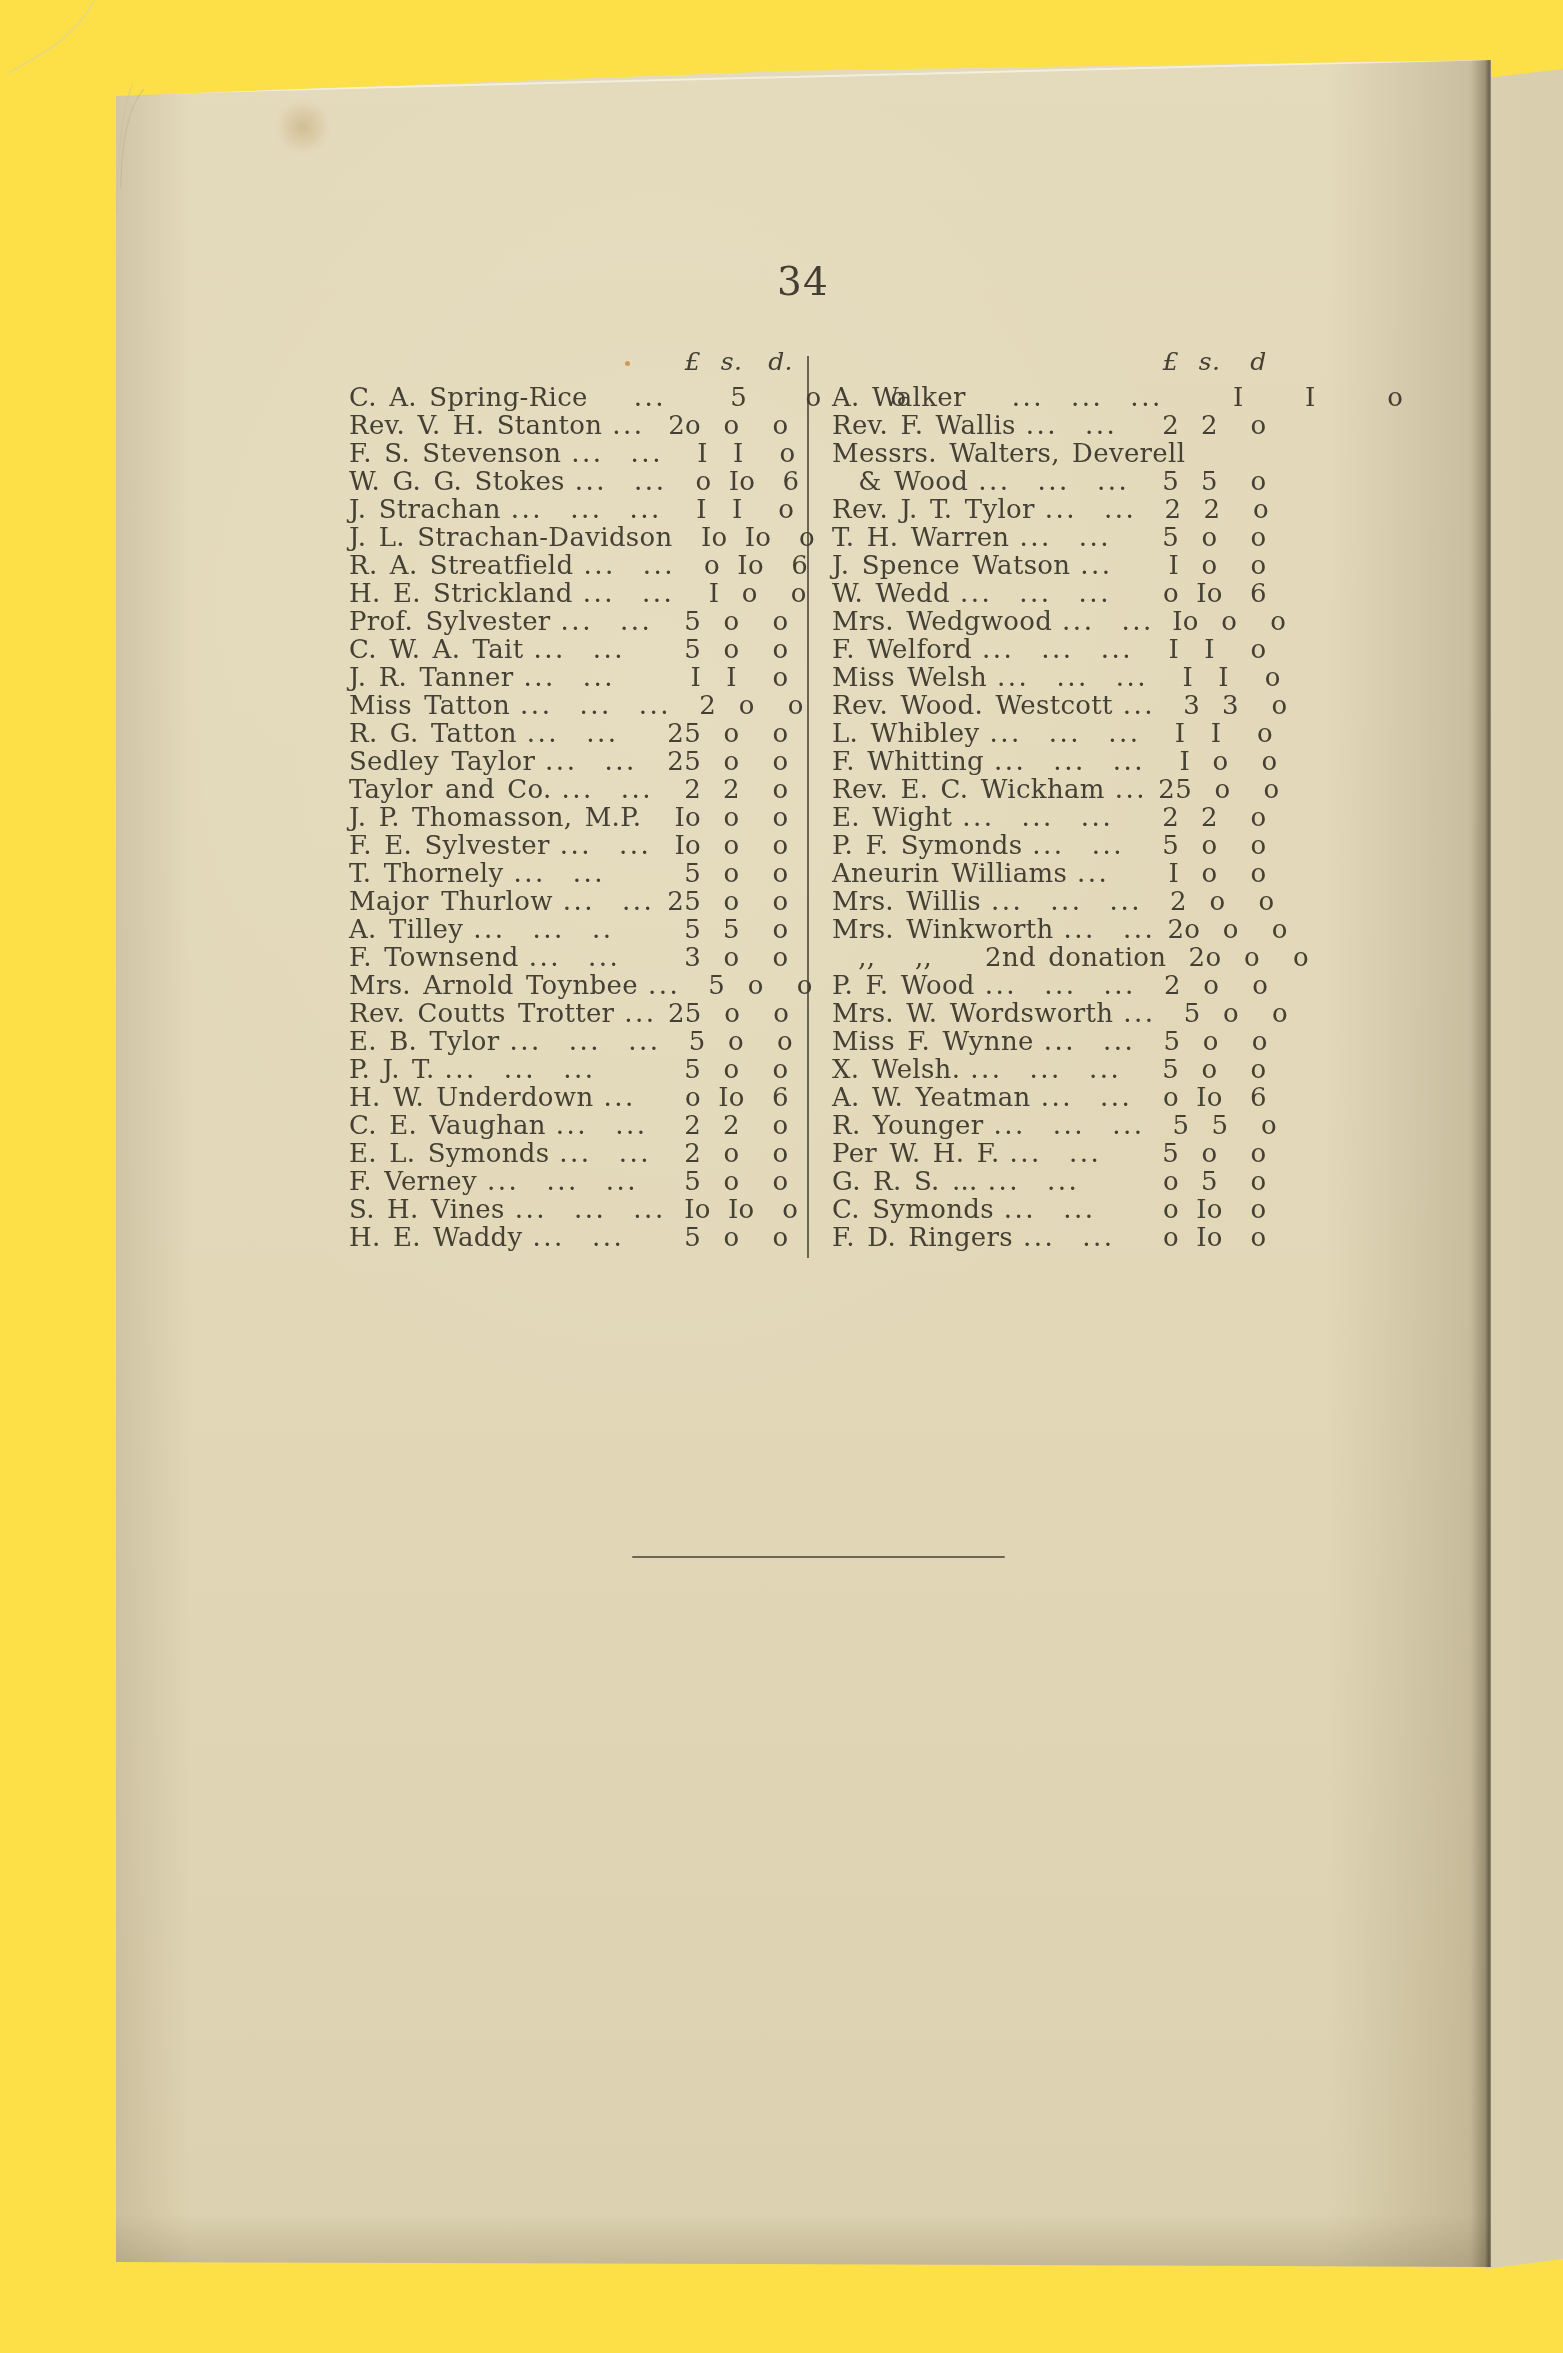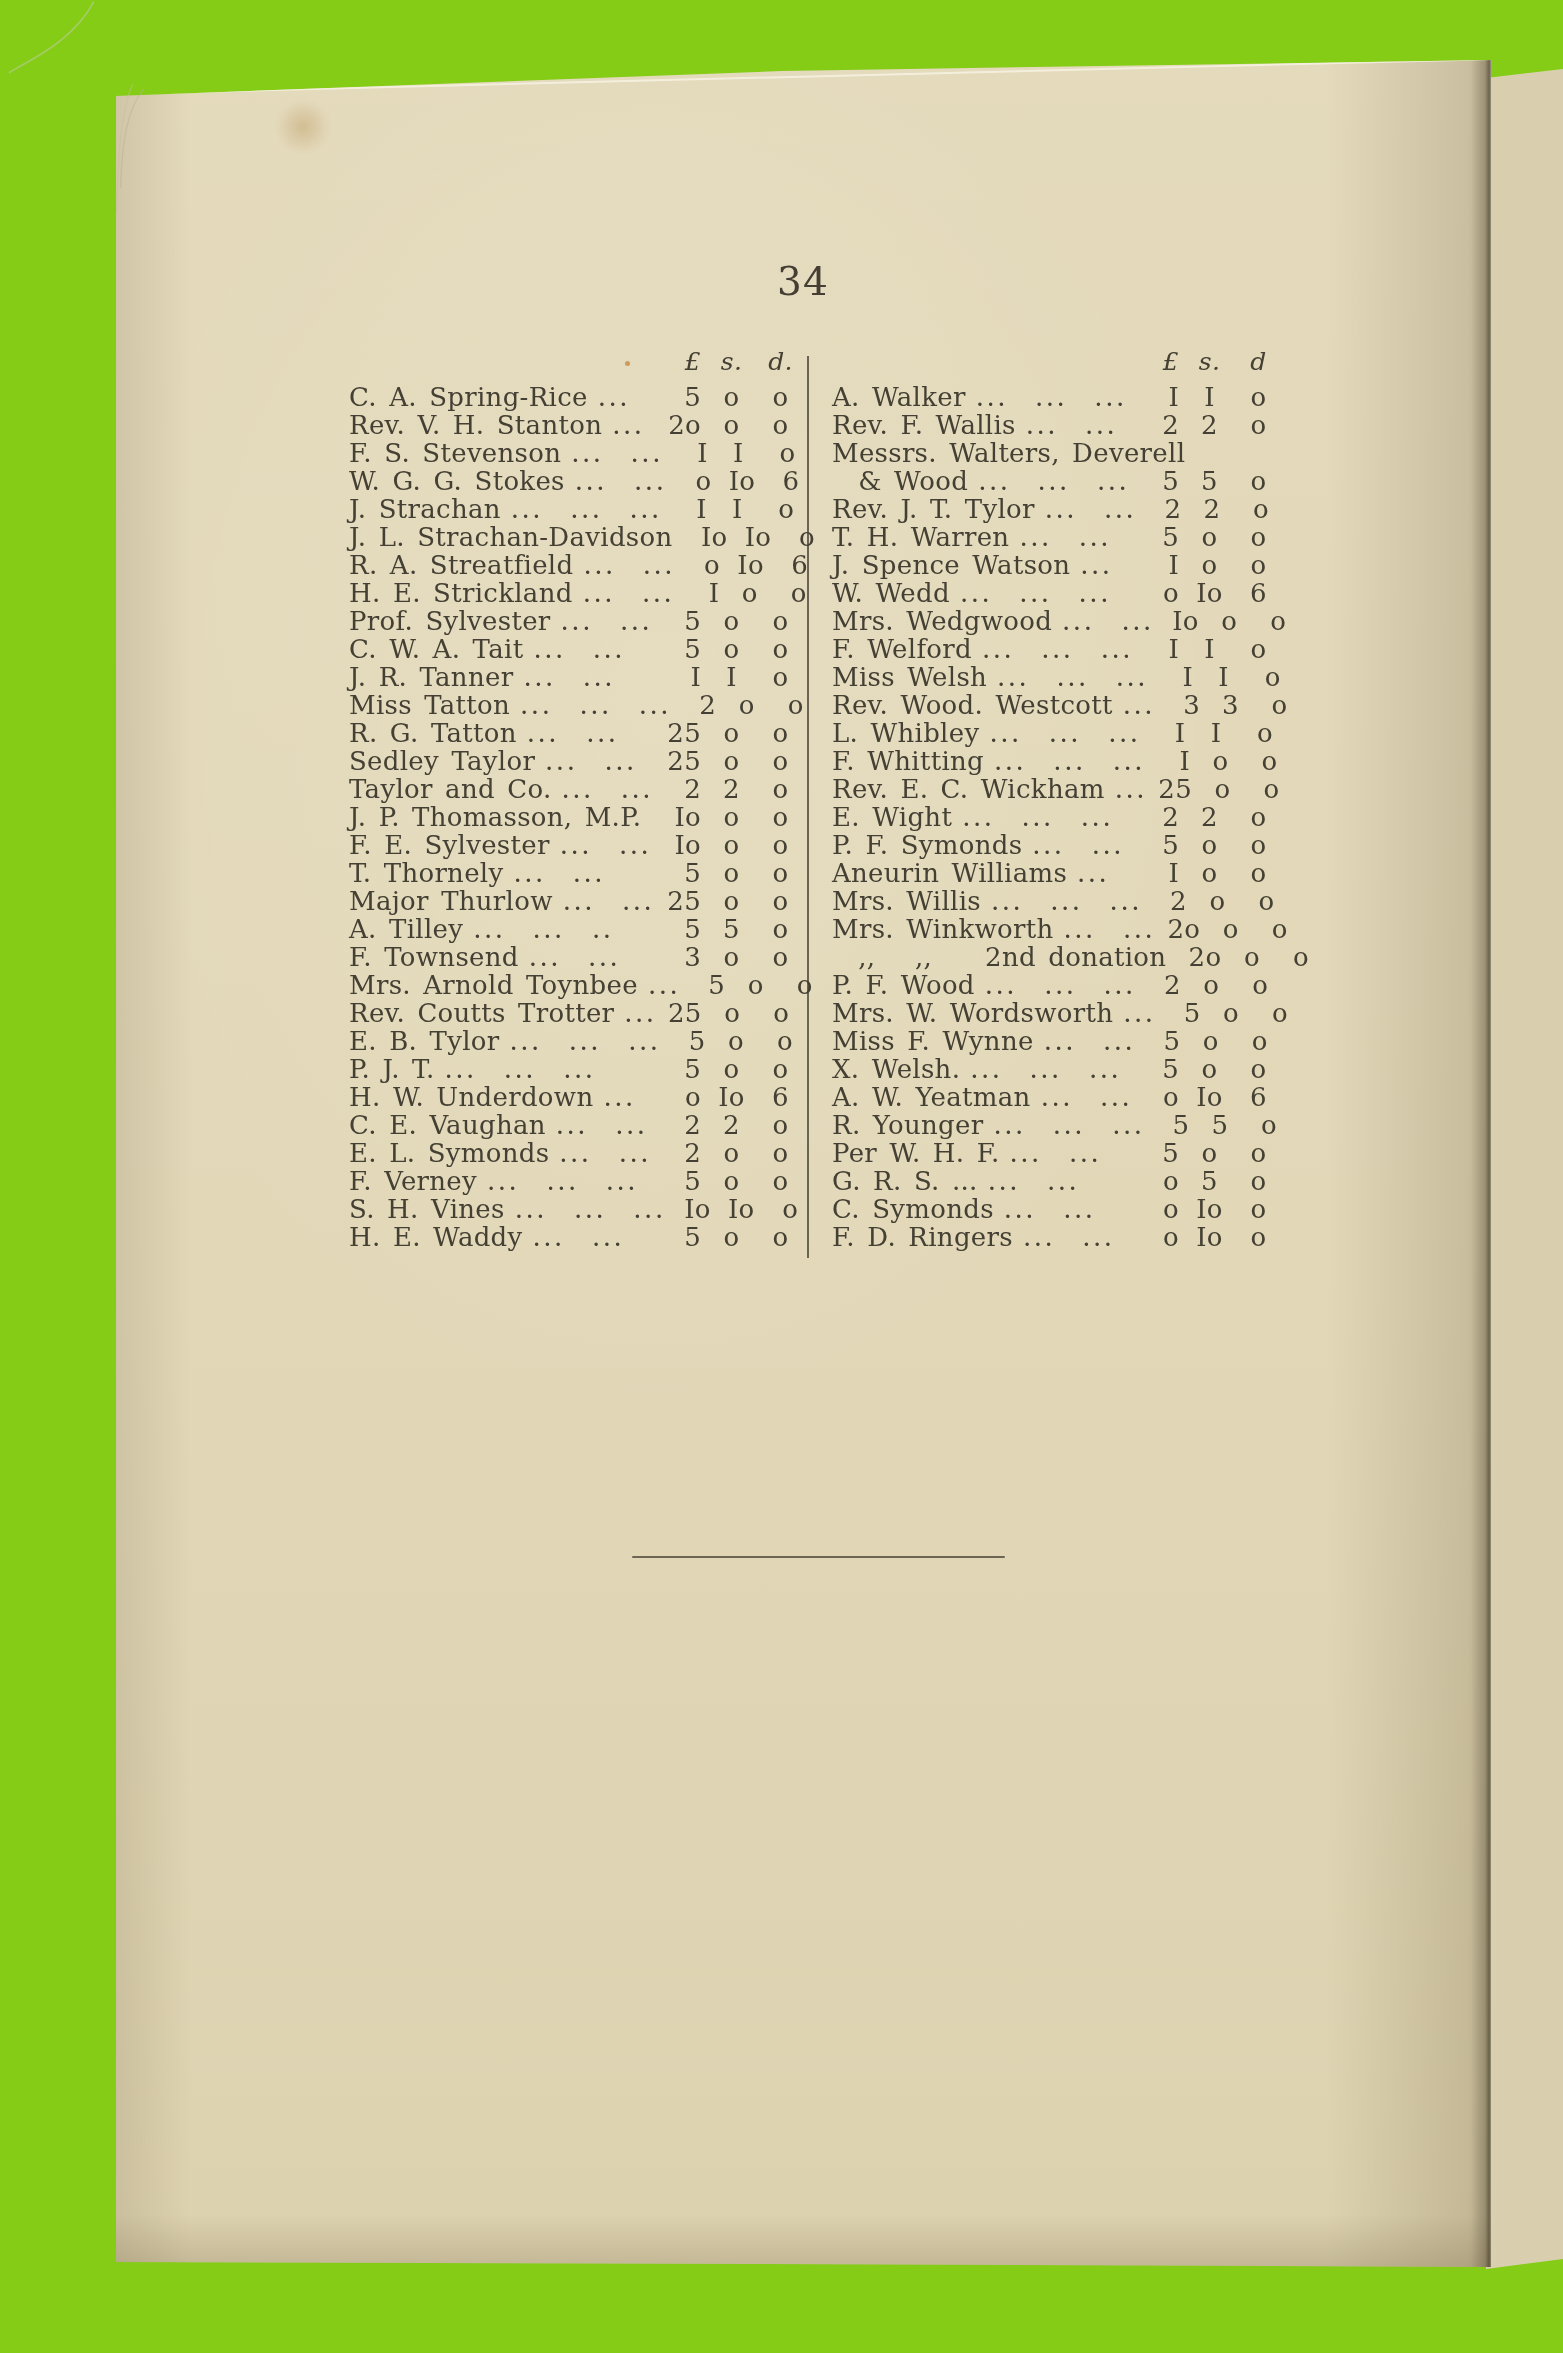--- a/index.html
+++ b/index.html
@@ -2,21 +2,21 @@
 <html style="font-size:10px"><head>
 <meta charset="utf-8">
 <style>
   html,body{margin:0;padding:0;}
   body{
     width:1563px;height:2354px;
     background:#0b0b0c;
     overflow:hidden;
     font-family:"DejaVu Serif","Liberation Serif",serif;
   }
-  #stage{position:relative;width:1563px;height:2354px;background:#84cc16;}
+  #stage{position:relative;width:1563px;height:2354px;background:#fde047;}
 
   
   #next-page{
     position:absolute;inset:0;
     background:linear-gradient(to right,#e9e0c4 0%,#e0d6b7 35%,#d9cfae 100%);
     clip-path:polygon(1486px 78px,1563px 69px,1563px 2259px,1486px 2269px);
   }
 
   
   #paper{
@@ -49,21 +49,21 @@
     position:absolute;left:759px;top:259px;width:88px;
     text-align:center;font-size:39px;color:#453f33;letter-spacing:1.3px;
   }
 
   
   .col{position:absolute;top:348px;color:#454034;font-size:26px;letter-spacing:0.3px;}
   #col-left{left:349px;width:450px;}
   #col-right{left:832px;width:445px;}
   .row{display:flex;align-items:baseline;height:28px;line-height:28px;white-space:nowrap;}
   .row.header{height:28px;}
-  .row.first{margin-top:6.9px;}
+  .row.first{margin-top:6.9px;gap:36px;}
   .nm{white-space:pre;word-spacing:3.8px;}
   .dots{margin-left:10px;letter-spacing:2.5px;word-spacing:16.3px;}
   .c{flex:0 0 auto;}
   .c.p{width:45px;text-align:right;margin-left:auto;}
   .c.s{width:61px;text-align:center;}
   .c.d{width:37px;text-align:center;}
   .header .c{font-style:italic;font-size:25px;}
   .header .nm{flex:1 1 auto;}
 
   

